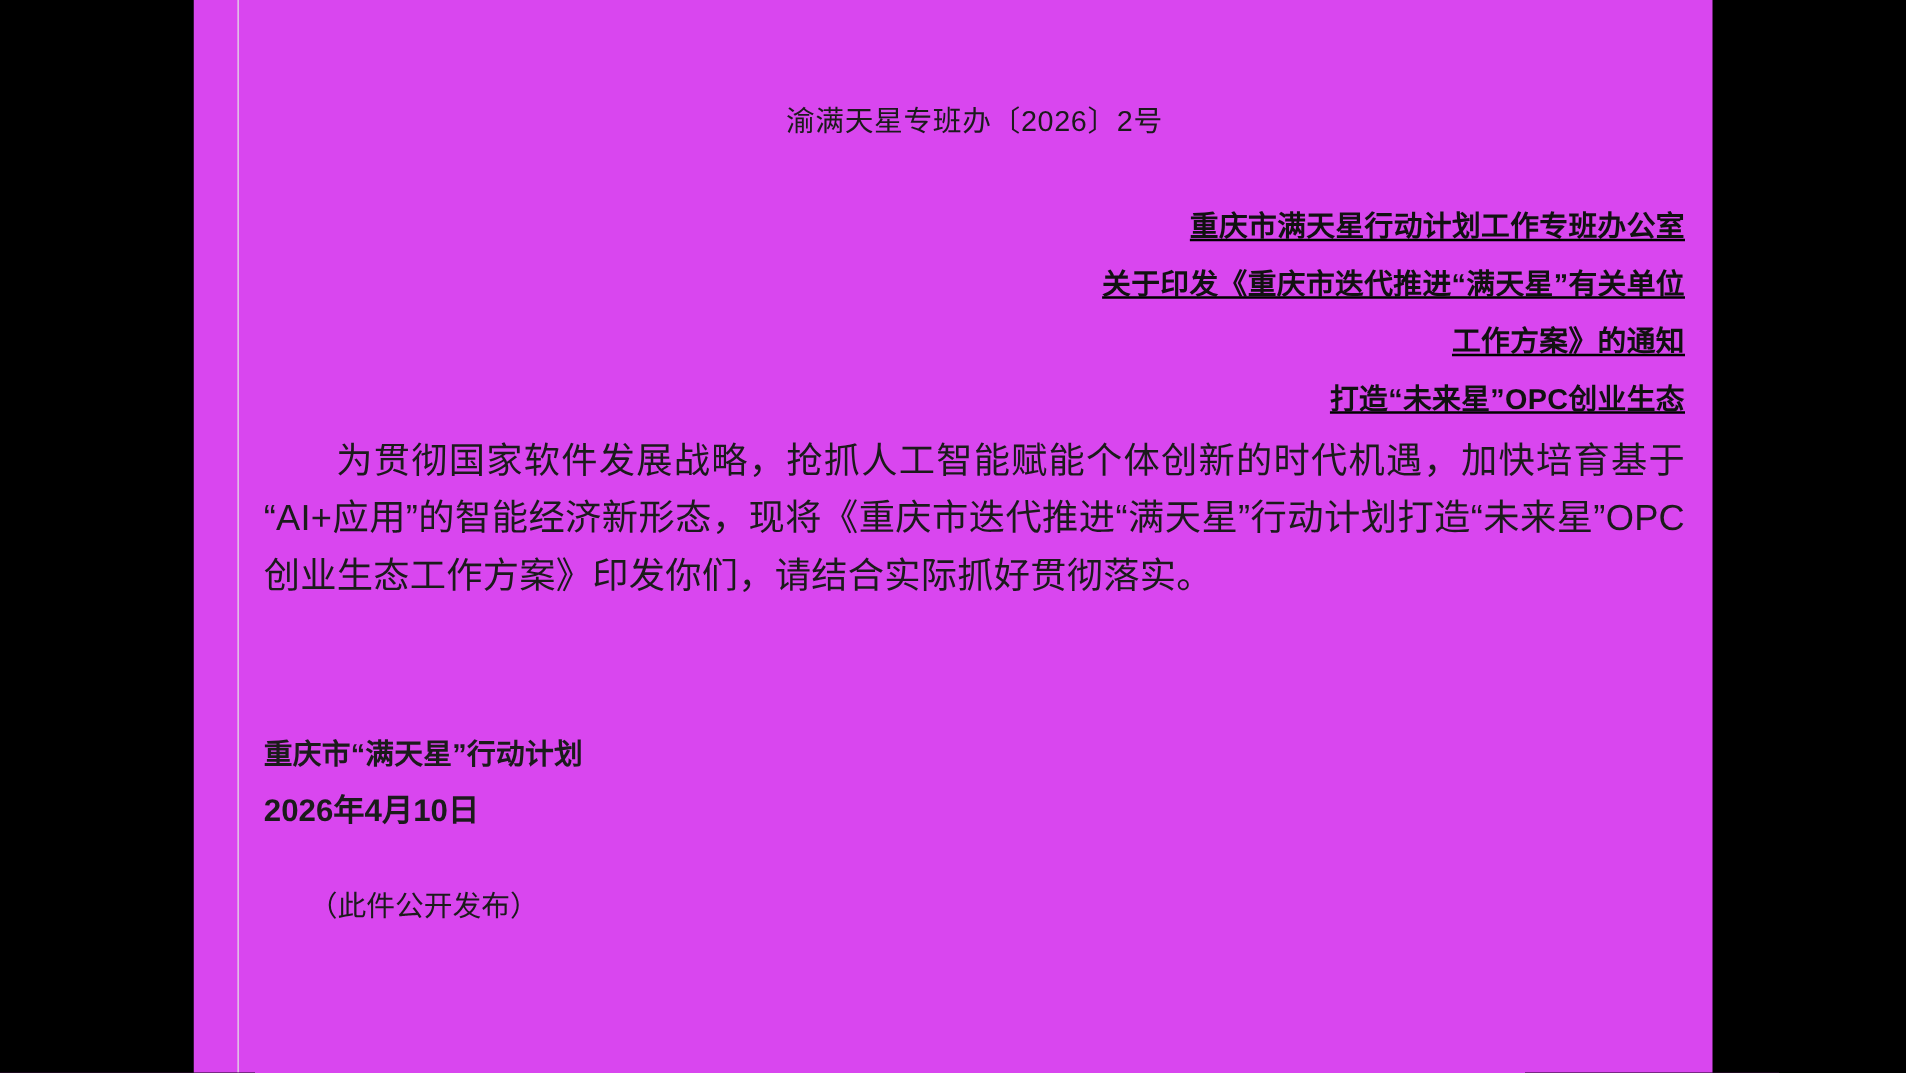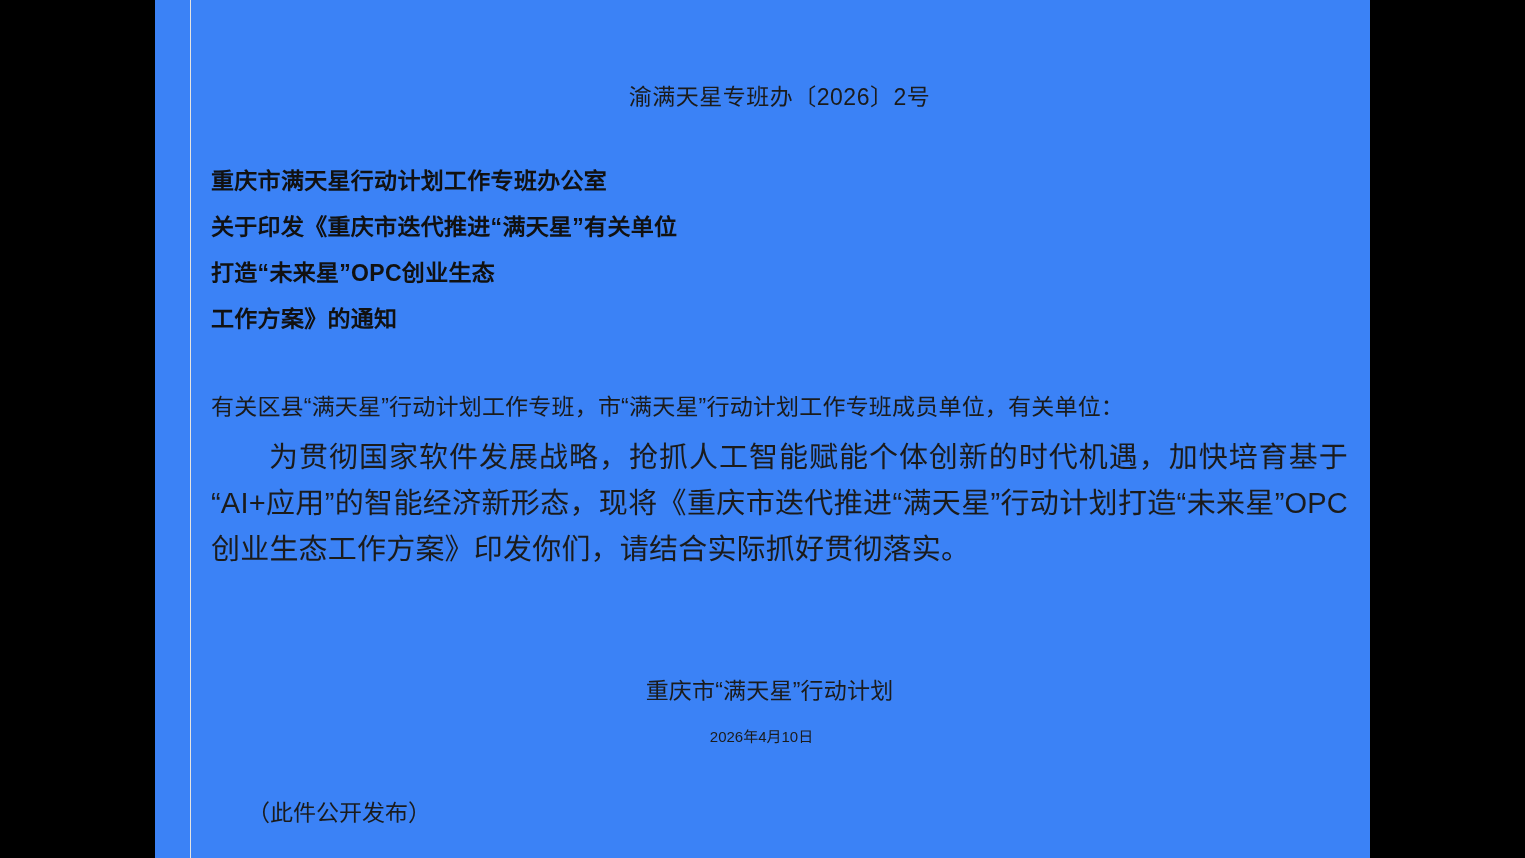--- a/index.html
+++ b/index.html
@@ -21,21 +21,21 @@
     background: #000000;
   }
 
   
   #page {
     position: absolute;
     left: 155px;
     top: 0;
     width: 1215px;
     height: 858px;
-    background: #3b82f6;
+    background: #d946ef;
     box-sizing: border-box;
     overflow: hidden;
   }
 
   
   #margin-rule {
     position: absolute;
     left: 35px;
     top: 0;
     width: 1px;
@@ -56,21 +56,22 @@
   .doc-number {
     text-align: center;
     margin-top: 78px;
     font-size: 23px;
     color: #1b1b1b;
     letter-spacing: 0.5px;
   }
 
   .title-block {
     margin-top: 46px;
-    text-align: left;
+    text-align: right;
+    text-decoration: underline;
   }
   .title-line {
     font-size: 23px;
     font-weight: bold;
     color: #111111;
     line-height: 46px;
     letter-spacing: 0.3px;
   }
 
   .recipients {
@@ -86,31 +87,32 @@
     font-size: 29px;
     color: #1b1b1b;
     line-height: 46px;
     text-indent: 2em;
     text-align: justify;
     letter-spacing: 0.2px;
   }
 
   .signature {
     margin-top: 96px;
-    text-align: center;
+    text-align: left;
     padding-right: 20px;
+    font-weight: bold;
   }
   .sig-line {
     font-size: 23px;
     color: #1b1b1b;
     line-height: 46px;
     letter-spacing: 0.2px;
   }
   .sig-date {
-    font-size: 15px;
+    font-size: 25px;
     color: #1b1b1b;
     line-height: 46px;
     padding-right: 16px;
   }
 
   .publish-note {
     margin-top: 30px;
     font-size: 23px;
     color: #1b1b1b;
     padding-left: 36px;
@@ -126,25 +128,24 @@
 
     <div id="margin-rule"></div>
 
     <div id="content">
 
       <div class="doc-number">渝满天星专班办〔2026〕2号</div>
 
       <div class="title-block">
         <div class="title-line">重庆市满天星行动计划工作专班办公室</div>
         <div class="title-line">关于印发《重庆市迭代推进“满天星”有关单位</div>
+        <div class="title-line">工作方案》的通知</div>
         <div class="title-line">打造“未来星”OPC创业生态</div>
-        <div class="title-line">工作方案》的通知</div>
       </div>
 
-      <div class="recipients">有关区县“满天星”行动计划工作专班，市“满天星”行动计划工作专班成员单位，有关单位：</div>
 
       <div class="body-para">为贯彻国家软件发展战略，抢抓人工智能赋能个体创新的时代机遇，加快培育基于“AI+应用”的智能经济新形态，现将《重庆市迭代推进“满天星”行动计划打造“未来星”OPC创业生态工作方案》印发你们，请结合实际抓好贯彻落实。</div>
 
       <div class="signature">
         <div class="sig-line">重庆市“满天星”行动计划</div>
         <div class="sig-date">2026年4月10日</div>
       </div>
 
       <div class="publish-note">（此件公开发布）</div>
 

